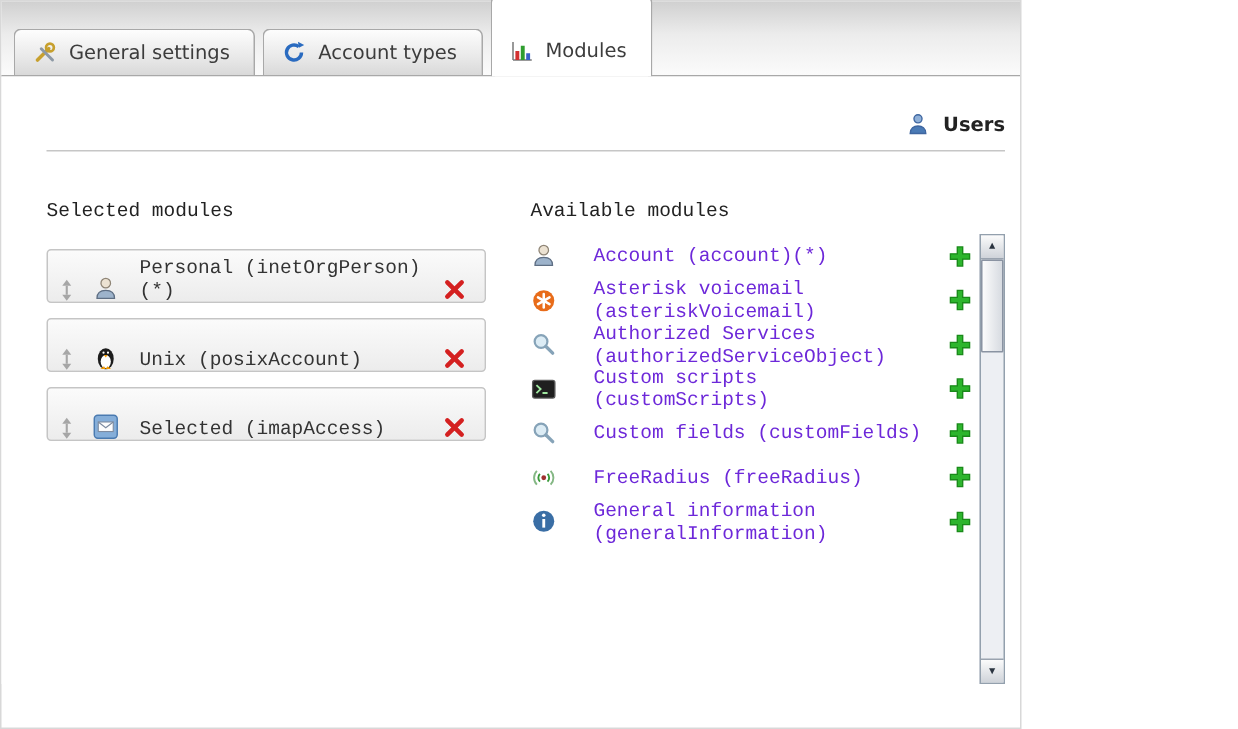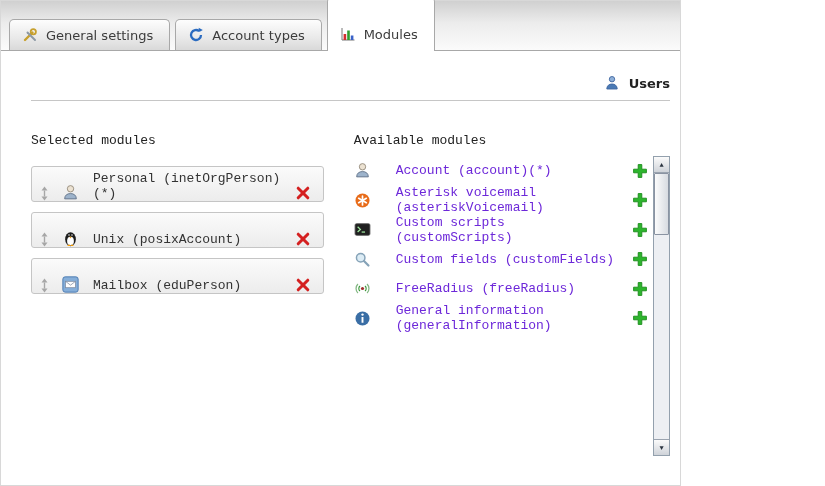--- a/index.html
+++ b/index.html
@@ -215,21 +215,21 @@
               <rect x="3.8" y="4.5" width="1.4" height="6" fill="#9a9a9a"></rect>
             </svg>
           </span>
           <span class="micon">
             <svg width="17" height="17" viewBox="0 0 16 16">
               <rect x="0.8" y="0.8" width="14.4" height="14.4" rx="2.2" fill="#85aed9" stroke="#4a7ab0" stroke-width="0.9"></rect>
               <rect x="3.3" y="5" width="9.4" height="6" fill="#fdfdfd" stroke="#7d8ba0" stroke-width="0.7"></rect>
               <path d="M3.3 5 L8 8.6 L12.7 5" fill="none" stroke="#7d8ba0" stroke-width="0.7"></path>
             </svg>
           </span>
-          <span class="sel-label">Mailbox (eduPerson)</span>
+          <span class="sel-label">Selected (imapAccess)</span>
           <span class="del">
             <svg width="16" height="16" viewBox="0 0 16 16">
               <g stroke="#d42020" stroke-width="3" stroke-linecap="round">
                 <line x1="3.2" y1="3.2" x2="12.8" y2="12.8"></line>
                 <line x1="12.8" y1="3.2" x2="3.2" y2="12.8"></line>
               </g>
             </svg>
           </span>
         </div>
       </div>
@@ -268,20 +268,34 @@
                 </svg>
               </span>
               <span class="avail-label">Asterisk voicemail (asteriskVoicemail)</span>
               <span class="add-btn">
                 <svg width="16" height="16" viewBox="0 0 16 16">
                     <path d="M6.2 1.6 h3.6 v4.6 H14.4 v3.6 H9.8 V14.4 H6.2 V9.8 H1.6 V6.2 h4.6 z" fill="#2db52d" stroke="#1a8a1a" stroke-width="0.9"></path>
                   </svg>
               </span>
             </div>
 
+            <div class="avail-row">
+              <span class="micon">
+                <svg width="17" height="17" viewBox="0 0 16 16">
+                  <circle cx="6.3" cy="6.3" r="4" fill="#dcecf5" stroke="#86a3b8" stroke-width="1.4"></circle>
+                  <line x1="9.4" y1="9.4" x2="13.6" y2="13.6" stroke="#86a3b8" stroke-width="2.1" stroke-linecap="round"></line>
+                </svg>
+              </span>
+              <span class="avail-label">Authorized Services (authorizedServiceObject)</span>
+              <span class="add-btn">
+                <svg width="16" height="16" viewBox="0 0 16 16">
+                    <path d="M6.2 1.6 h3.6 v4.6 H14.4 v3.6 H9.8 V14.4 H6.2 V9.8 H1.6 V6.2 h4.6 z" fill="#2db52d" stroke="#1a8a1a" stroke-width="0.9"></path>
+                  </svg>
+              </span>
+            </div>
 
             <div class="avail-row">
               <span class="micon">
                 <svg width="17" height="17" viewBox="0 0 16 16">
                   <rect x="1" y="2.5" width="14" height="11" rx="1.4" fill="#1f1f1f" stroke="#5a5a5a" stroke-width="0.8"></rect>
                   <path d="M3.4 5.4 L6 7.9 L3.4 10.4" fill="none" stroke="#9fe79f" stroke-width="1.2"></path>
                   <line x1="7.2" y1="10.4" x2="10.4" y2="10.4" stroke="#9fe79f" stroke-width="1.2"></line>
                 </svg>
               </span>
               <span class="avail-label">Custom scripts (customScripts)</span>

